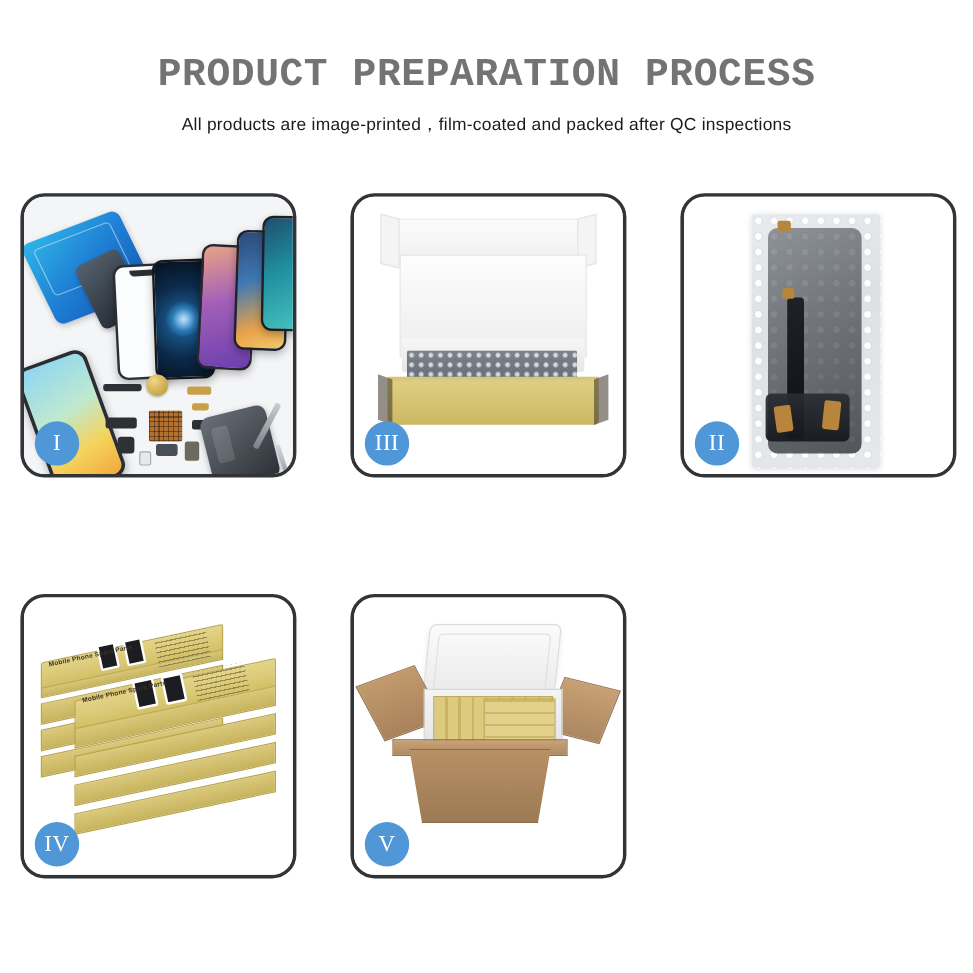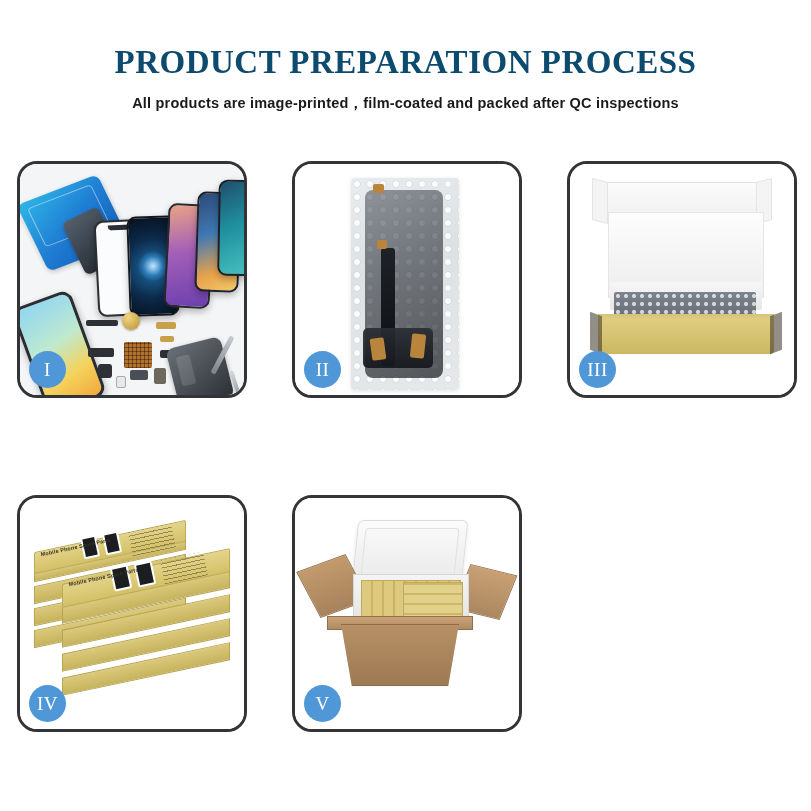--- a/index.html
+++ b/index.html
@@ -14,29 +14,29 @@
 
   .page { position: relative; width: 811px; height: 811px; background: #fff; }
 
   
   .header { padding-top: 44px; text-align: center; }
 
   .page-title {
     font-size: 33px;
     font-weight: 700;
     letter-spacing: 0.5px;
-    color: #0c4a6e;
-    font-family: Liberation Serif, serif;
+    color: #737373;
+    font-family: Liberation Mono, monospace;
     white-space: nowrap;
   }
 
   .page-subtitle {
     margin-top: 13px;
     font-size: 14.5px;
-    font-weight: 700;
+    font-weight: 400;
     color: #1a1a1a;
     letter-spacing: 0.2px;
     white-space: nowrap;
   }
 
   
   .grid {
     position: absolute;
     left: 17px;
     top: 161px;
@@ -410,45 +410,45 @@
         <div class="strip s8"></div>
         <div class="strip s9"></div>
         <div class="back-housing"></div>
         <div class="tweezer"></div>
         <div class="tweezer2"></div>
       </div>
       <div class="badge">I</div>
     </div>
 
     <div class="panel">
+      <div class="panel-inner p3">
+        <div class="lid-back"></div>
+        <div class="flap-l"></div>
+        <div class="flap-r"></div>
+        <div class="lid-inner"></div>
+        <div class="foam"></div>
+        <div class="bubble-layer"></div>
+        <div class="box-front"></div>
+      </div>
+      <div class="badge">III</div>
+    </div>
+
+    <div class="panel">
       <div class="panel-inner p2">
         <div class="bubble-bag">
           <div class="inner-part"></div>
           <div class="flex-cable"></div>
           <div class="bot-blob"></div>
           <div class="conn c1"></div>
           <div class="conn c2"></div>
           <div class="conn c3"></div>
           <div class="conn c4"></div>
         </div>
       </div>
       <div class="badge">II</div>
-    </div>
-
-    <div class="panel">
-      <div class="panel-inner p3">
-        <div class="lid-back"></div>
-        <div class="flap-l"></div>
-        <div class="flap-r"></div>
-        <div class="lid-inner"></div>
-        <div class="foam"></div>
-        <div class="bubble-layer"></div>
-        <div class="box-front"></div>
-      </div>
-      <div class="badge">III</div>
     </div>
 
     <div class="panel">
       <div class="panel-inner p4">
         <div class="stack">
           <div class="side sl3"></div>
           <div class="side sl2"></div>
           <div class="side sl1"></div>
           <div class="side r-e"></div>
           <div class="side r-d"></div>

